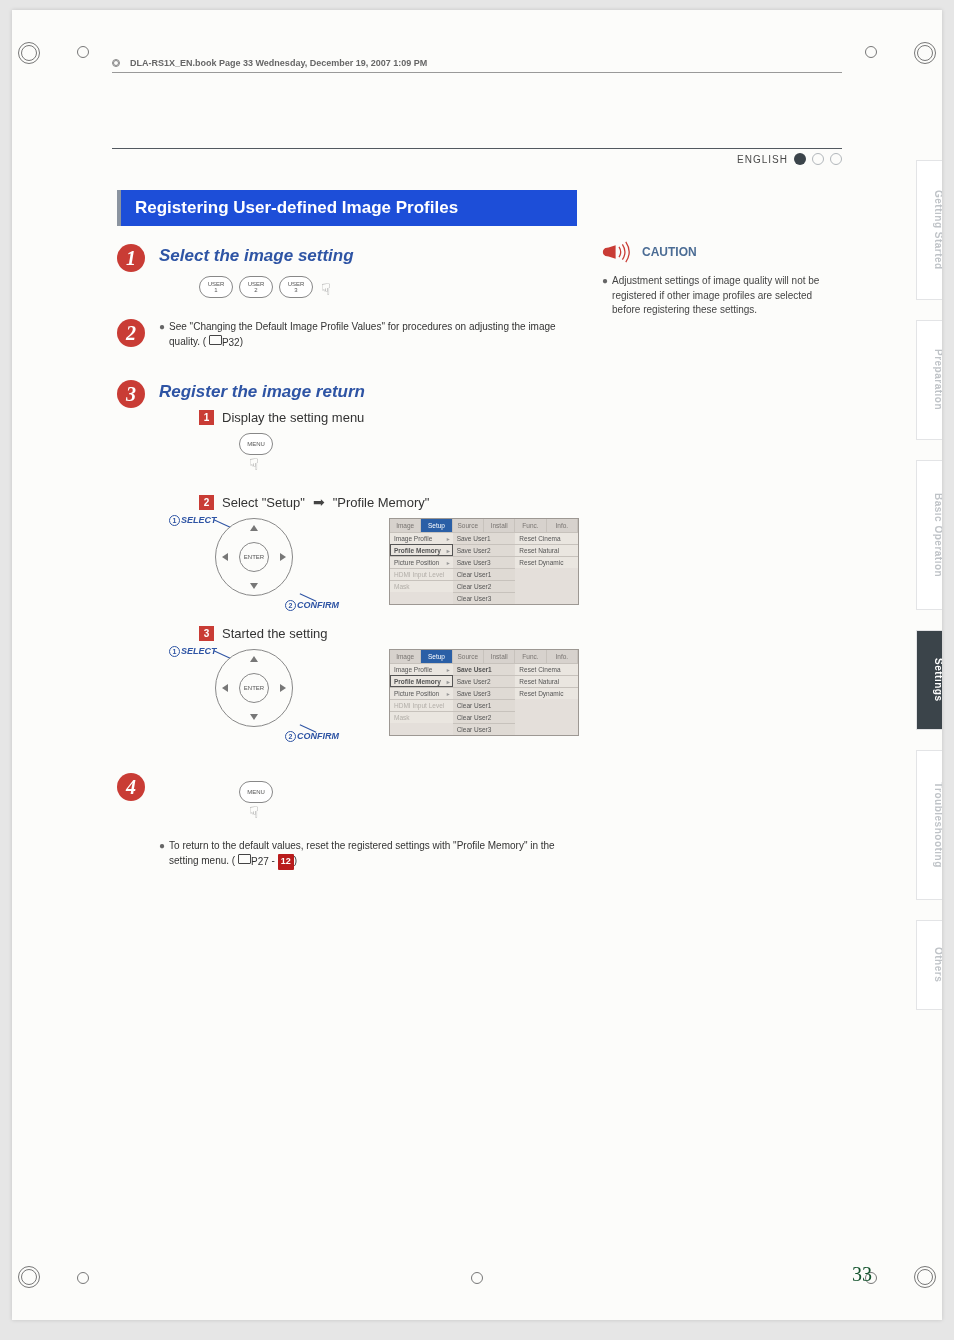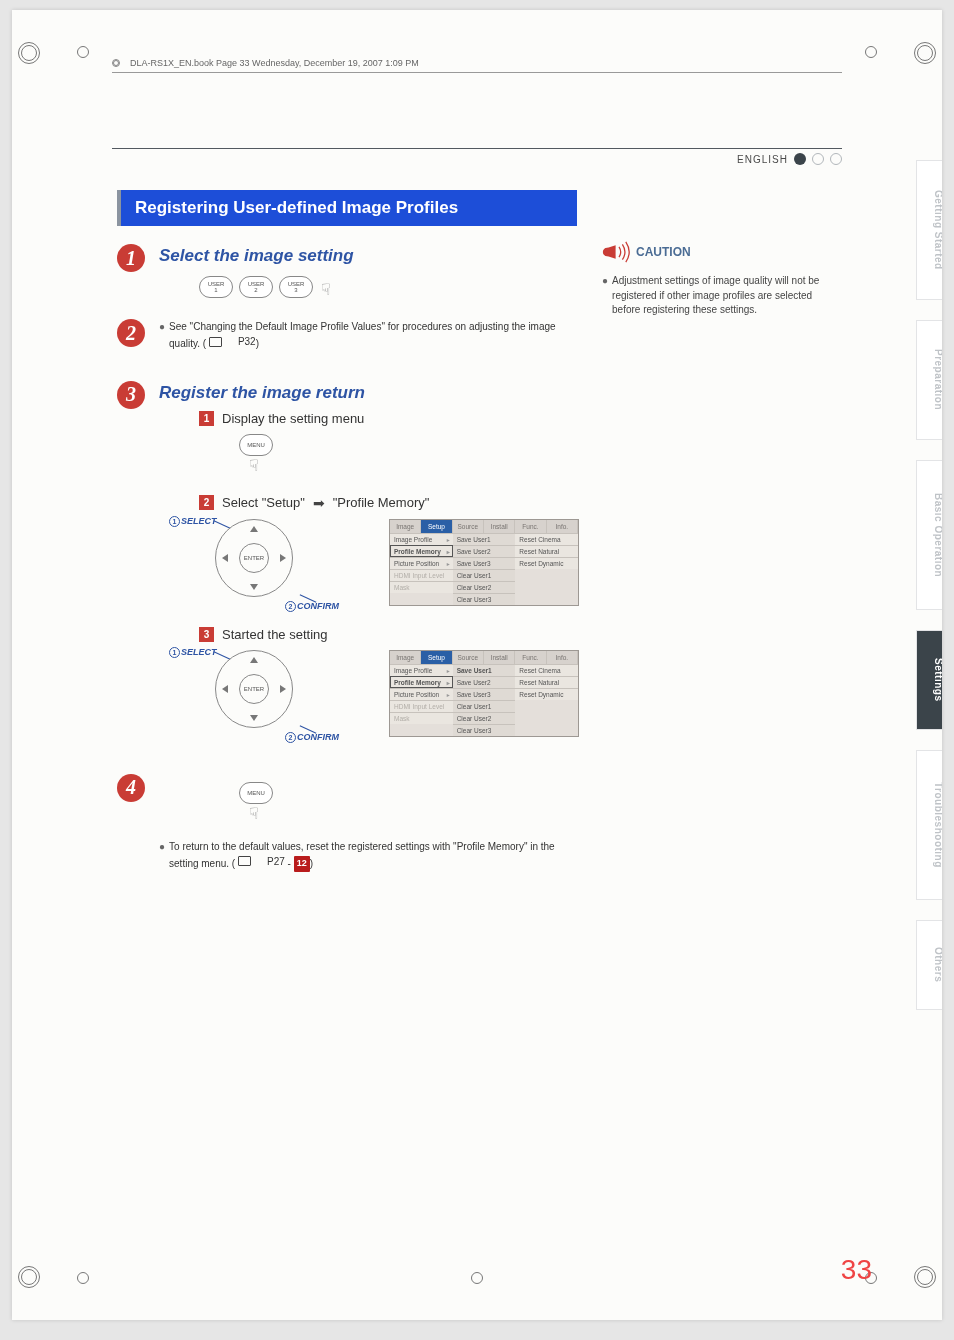--- a/index.html
+++ b/index.html
@@ -30,21 +30,21 @@
   .cross-tr { top: 36px; right: 65px; }
   .cross-bl { bottom: 36px; left: 65px; }
   .cross-br { bottom: 36px; right: 65px; }
   .cross-bm { bottom: 36px; left: 50%; transform:translateX(-50%); }
 
   
   .book-header {
     position:absolute; top:48px; left:100px; right:100px;
     font-size:9px; color:#666; padding-bottom:4px;
     border-bottom: 0.5px solid #999;
-    display:flex; align-items:center; gap:10px;
+    display:flex; align-items:center; gap:10px;font-weight:bold;
   }
   .book-header .dot { width:8px; height:8px; border:1px solid #888; border-radius:50%; display:flex; align-items:center; justify-content:center; }
   .book-header .dot::before { content:""; width:4px; height:4px; border:1px solid #888; border-radius:50%; }
 
   .lang-line {
     position:absolute; top:90px; left:100px; right:100px;
     border-top: 1.5px solid #52595f;
     display:flex; justify-content:flex-end; align-items:center;
     padding-top:4px; gap:6px;
     font-size:10px; color:#4a4a4a; letter-spacing:1px;margin-top:48px;
@@ -64,41 +64,41 @@
     letter-spacing:0.5px;
   }
   .tab.active { background:#3b444a; color:#fff; }
   .tab:nth-child(1){ height:140px; }
   .tab:nth-child(2){ height:120px; }
   .tab:nth-child(3){ height:150px; }
   .tab:nth-child(4){ height:100px; }
   .tab:nth-child(5){ height:150px; }
   .tab:nth-child(6){ height:90px; }
 
-  .page-num { position:absolute; bottom:34px; right:70px; font-size:28px; color:#ef4444; }
+  .page-num { position:absolute; bottom:34px; right:70px; font-size:20px; color:#14532d;font-family:Liberation Serif, serif; }
 
   
   .content { position:absolute; top:180px; left:105px; width:460px; }
   .section-title {
     background:#1d4ed8; color:#fff; font-size:17px; font-weight:bold;
     padding:8px 14px; border-left:4px solid #8b94a0;
     margin-bottom:18px;
   }
   .step { display:flex; gap:14px; margin-bottom:14px; align-items:flex-start; }
   .step-num {
     width:28px; height:28px; border-radius:50%; background:#c93c35; color:#fff;
     font-family: Georgia, serif; font-style:italic; font-size:20px; font-weight:bold;
     display:flex; align-items:center; justify-content:center; flex:0 0 28px;
   }
   .step-body { flex:1; }
   .step-title { color:#2e54a4; font-style:italic; font-weight:bold; font-size:17px; margin:2px 0 8px; }
 
   .note-line { font-size:10px; color:#333; display:flex; gap:4px; align-items:flex-start; line-height:1.5; }
   .note-line .bullet { color:#666; }
-  .ref { display:inline-flex; align-items:center; gap:16px; }
+  .ref { display:inline-flex; gap:0; }
   .ref .book-icon { width:13px; height:10px; border:1px solid #444; border-radius:1px; position:relative; display:inline-block; }
   .ref .pn { font-size:10px; }
   .icon-ref-box { display:inline-block; background:#b91c1c; color:#fff; font-size:9px; font-weight:bold; padding:1px 3px; border-radius:1px; }
 
   
   .remote-row { display:flex; gap:6px; margin:8px 0 6px 40px; align-items:center; }
   .remote-btn {
     width:34px; height:22px; border:1px solid #888; border-radius:11px;
     font-size:6px; color:#555; display:flex; flex-direction:column; align-items:center; justify-content:center;
     line-height:1; background:#fff;
@@ -145,21 +145,21 @@
   .menu-col { flex:1; }
   .menu-row { padding:2px 4px; border-top:1px solid #c7c2bc; background:#eae6e0; position:relative; }
   .menu-row .arw { position:absolute; right:3px; top:2px; font-size:6px; color:#999; }
   .menu-row.hl { outline:1px solid #555; outline-offset:-1px; font-weight:bold; }
   .menu-row.dim { color:#b2aea8; }
   .menu-row.mid { background:#dfdad4; }
   .menu-row.save-hl { font-weight:bold; }
 
   
   .right-col { position:absolute; top:230px; left:590px; width:220px; }
-  .caution-head { display:flex; align-items:center; margin-bottom:10px; }
+  .caution-head { display:flex; align-items:center; gap:6px; margin-bottom:10px; }
   .horn-icon { width:34px; height:24px; position:relative; }
   .horn-icon svg { width:100%; height:100%; }
   .caution-text { color:#4b6c94; font-weight:bold; font-size:12px; }
   .caution-body { font-size:10px; color:#444; line-height:1.45; display:flex; gap:4px; }
   .caution-body .bullet { color:#666; }
 
 </style>
 </head>
 <body>
 

